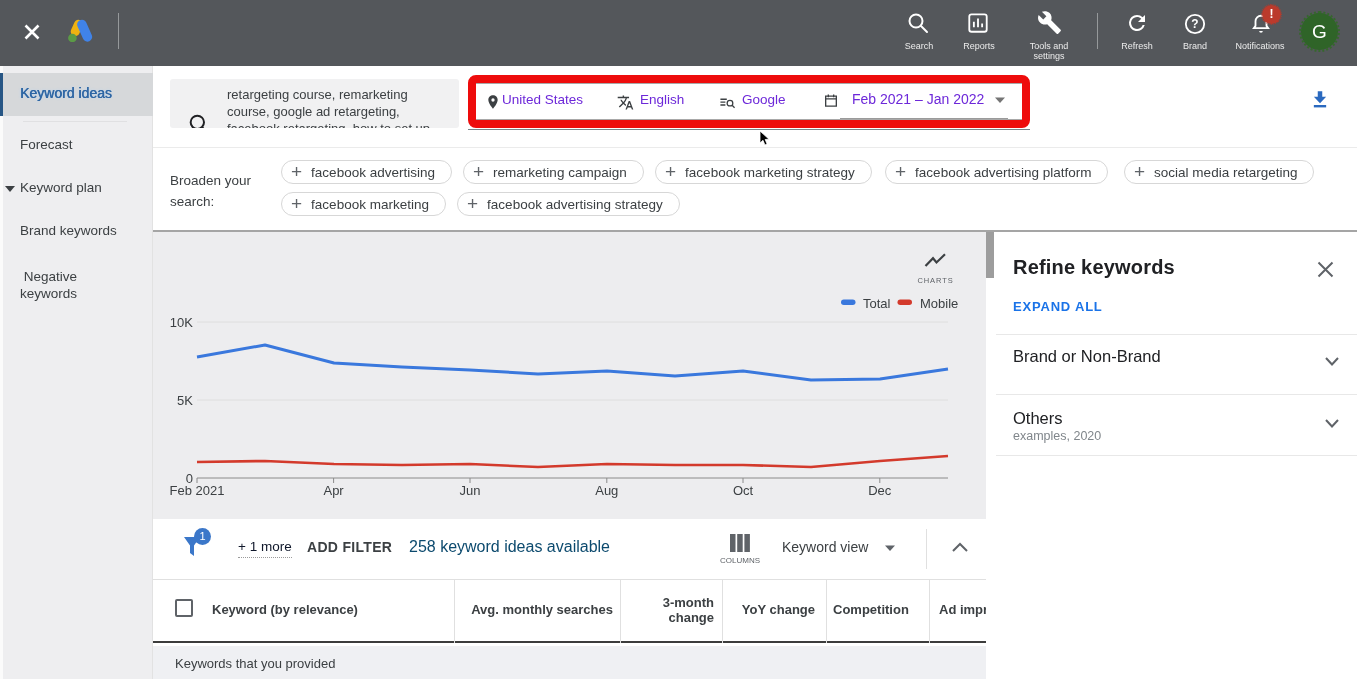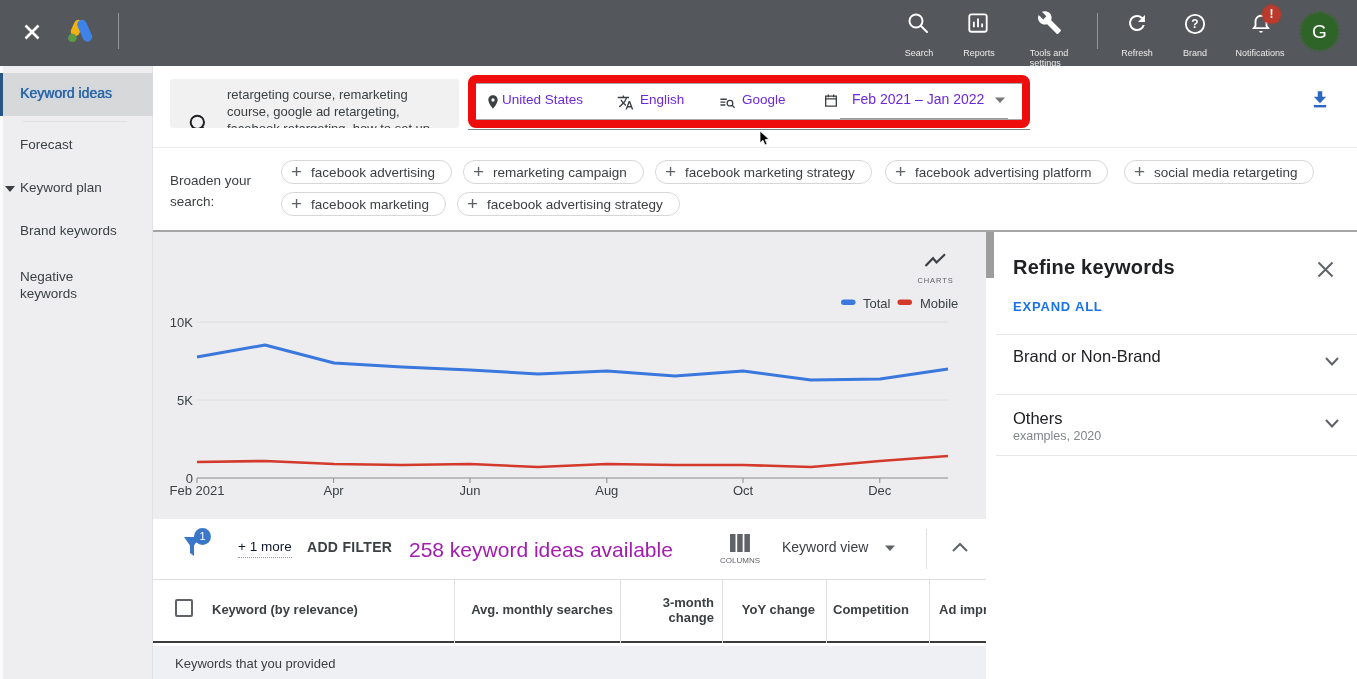--- a/index.html
+++ b/index.html
@@ -2,28 +2,28 @@
 <html><head>
 <meta charset="utf-8">
 <style>
 * { margin:0; padding:0; box-sizing:border-box; }
 html,body { width:1357px; height:679px; overflow:hidden; font-family:"Liberation Sans", sans-serif; background:#fff; }
 .abs { position:absolute; }
 svg { display:block; }
 
 
 #topbar { position:absolute; left:0; top:0; width:1357px; height:66px; background:#54575b; }
-.navlabel { position:absolute; color:#ececec; font-size:9px; text-align:left; white-space:nowrap; transform:translateX(-50%);margin-top:7px; }
+.navlabel { position:absolute; color:#ececec; font-size:9px; text-align:center; white-space:nowrap; transform:translateX(-50%); }
 
 
 #sidebar { position:absolute; left:0; top:66px; width:153px; height:613px; background:#eeeef0; border-right:1px solid #e2e2e2; }
 #sidetrack { position:absolute; left:0; top:0; width:3px; height:613px; background:#fbfbfb; }
 #sideactive { position:absolute; left:0; top:7px; width:153px; height:43px; background:#d6d8da; }
 #sidebar .sep { position:absolute; left:23px; top:55px; width:104px; height:1px; background:#e0e0e2; }
-.sideitem { position:absolute; left:20px; font-size:13.5px; color:#3c4043; white-space:nowrap; }
+.sideitem { position:absolute; left:20px; font-size:13.5px; color:#3c4043; white-space:nowrap;text-align:right; }
 
 
 #main { position:absolute; left:153px; top:66px; width:843px; height:613px; background:#fff; }
 #searchrow { position:absolute; left:0; top:0; width:1204px; height:82px; background:#fff; border-bottom:1px solid #ebebeb; }
 #querybox { position:absolute; left:17px; top:13px; width:289px; height:49px; background:#f1f1f2; border-radius:3px; overflow:hidden; }
 #querybox .qtext { position:absolute; left:57px; top:7px; width:218px; font-size:13px; line-height:17px; color:#3c4043; }
 #redbox { position:absolute; left:315px; top:9px; width:562px; height:53px; border:8px solid #ee0c0c; border-radius:8px; background:#fff; box-shadow:inset 0 1px 0 #a8a8a8, inset 0 -1px 0 #a8a8a8; }
 .critem { position:absolute; font-size:13.5px; color:#6d28d9; white-space:nowrap; }
 
 #chiprow { position:absolute; left:0; top:82px; width:1204px; height:82px; background:#fff; }
@@ -232,21 +232,21 @@
   </div>
 
   <div id="filterrow">
 
     <svg class="abs" style="left:30px;top:17px" width="20" height="22" viewBox="0 0 20 22">
       <path d="M1 1 H17 L11 9.5 V20 L7 17 V9.5 Z" fill="#3b77c9"></path>
     </svg>
     <div class="abs" style="left:41px;top:9px;width:17px;height:17px;border-radius:50%;background:#3b77c9;color:#fff;font-size:11px;text-align:center;line-height:17px">1</div>
     <div class="abs" style="left:85px;top:20px;font-size:13.5px;color:#0f172a;border-bottom:1px dotted #9a9a9a;padding-bottom:3px">+ 1 more</div>
     <div class="abs" style="left:154px;top:20px;font-size:14px;font-weight:bold;color:#3c4043;letter-spacing:0.3px">ADD FILTER</div>
-    <div class="abs" style="left:256px;top:19px;font-size:21px;color:#a21caf">258 keyword ideas available</div>
+    <div class="abs" style="left:256px;top:19px;font-size:16px;color:#0c4a6e">258 keyword ideas available</div>
 
     <svg class="abs" style="left:576px;top:14px" width="22" height="20" viewBox="0 0 22 20">
       <rect x="1" y="1" width="5.5" height="18" fill="#5f6368"></rect>
       <rect x="8.2" y="1" width="5.5" height="18" fill="#5f6368"></rect>
       <rect x="15.4" y="1" width="5.5" height="18" fill="#5f6368"></rect>
     </svg>
     <div class="abs" style="left:587px;top:37px;font-size:8px;color:#5f6368;transform:translateX(-50%)">COLUMNS</div>
     <div class="abs" style="left:629px;top:20px;font-size:14px;color:#3c4043">Keyword view</div>
     <svg class="abs" style="left:731px;top:25px" width="12" height="8" viewBox="0 0 12 8">
         <path d="M1 1.5 L11 1.5 L6 7z" fill="#5f6368"></path>

